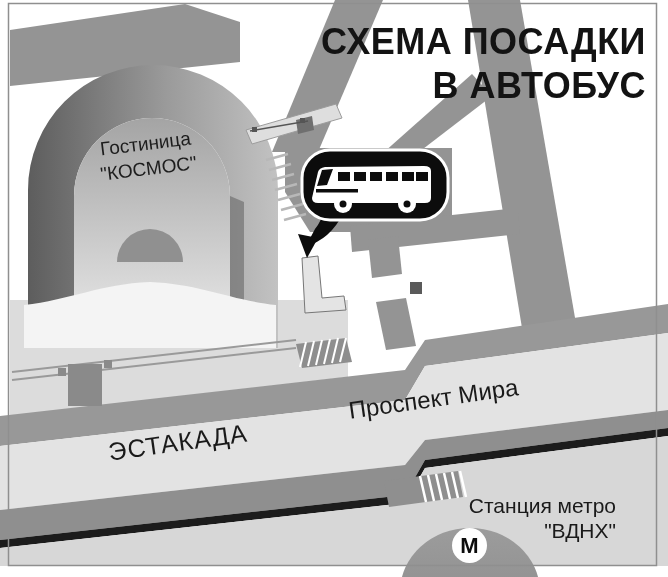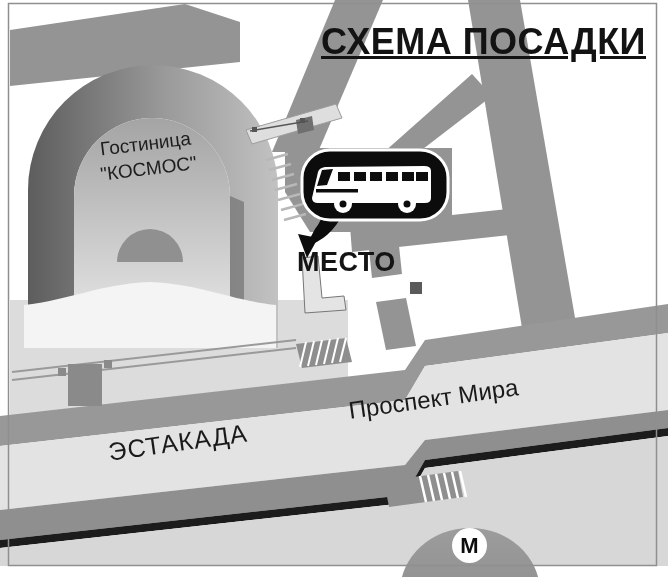--- a/index.html
+++ b/index.html
@@ -4,21 +4,21 @@
 <style>
   html,body{margin:0;padding:0;background:#fff;}
   .stage{
     position:relative;width:668px;height:577px;background:#ffffff;overflow:hidden;
     font-family:"Liberation Sans","DejaVu Sans",sans-serif;color:#141414;
   }
   .art{position:absolute;left:0;top:0;width:668px;height:577px;}
   .label{position:absolute;white-space:nowrap;}
   .map-title{
     right:22px;top:20px;text-align:right;font-size:36px;font-weight:bold;
-    line-height:44px;letter-spacing:.5px;color:#131313;text-decoration:underline;
+    line-height:44px;letter-spacing:.5px;color:#131313;
   }
   .hotel-label{
     left:60px;top:131px;width:174px;text-align:center;font-size:19px;line-height:25px;
     transform:rotate(-7deg);color:#1d1d1d;
   }
   .boarding-label{
     left:297px;top:250px;font-size:27px;font-weight:bold;line-height:25px;letter-spacing:.5px;
   }
   .overpass-label{left:108px;top:428px;font-size:25px;letter-spacing:1px;transform:rotate(-8deg);color:#1a1a1a;}
   .avenue-label{left:348px;top:385px;font-size:24px;transform:rotate(-8deg);color:#1a1a1a;}
@@ -161,31 +161,35 @@
         <circle cx="407" cy="204" r="9" fill="#ffffff"></circle>
         <circle cx="407" cy="204" r="3.5" fill="#0c0c0c"></circle>
       </g>
     </g>
 
     <rect x="8.5" y="3.5" width="648" height="562" fill="none" stroke="#8f8f8f" stroke-width="1.5"></rect>
   </svg>
 
   <div class="label map-title">
     <div>СХЕМА ПОСАДКИ</div>
+    <div>В АВТОБУС</div>
   </div>
 
   <div class="label hotel-label">
     <div>Гостиница</div>
     <div>"КОСМОС"</div>
   </div>
 
   <div class="label boarding-label">
-    <div>МЕСТО</div>
   </div>
 
   <div class="label overpass-label">ЭСТАКАДА</div>
 
   <div class="label avenue-label">Проспект Мира</div>
 
+  <div class="label metro-label">
+    <div>Станция метро</div>
+    <div>"ВДНХ"</div>
+  </div>
 
   <div class="metro-m">М</div>
 
 </div>
 
 </body></html>

